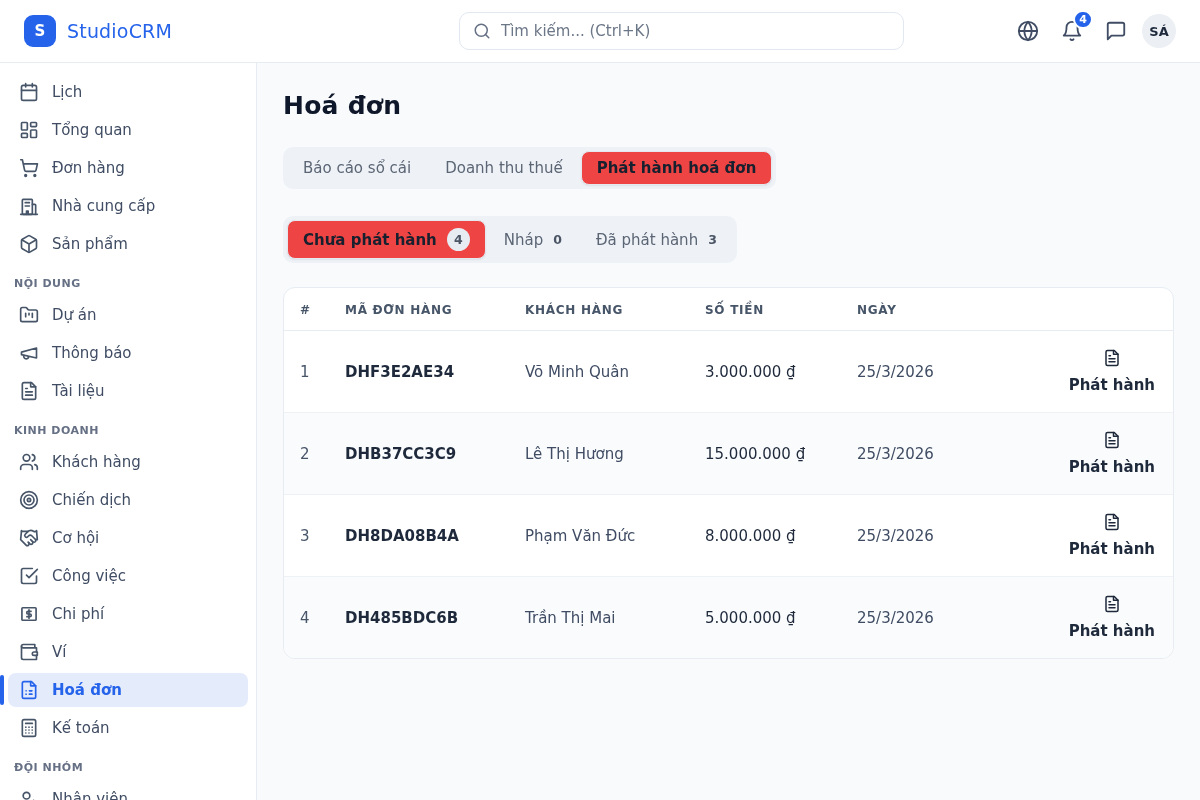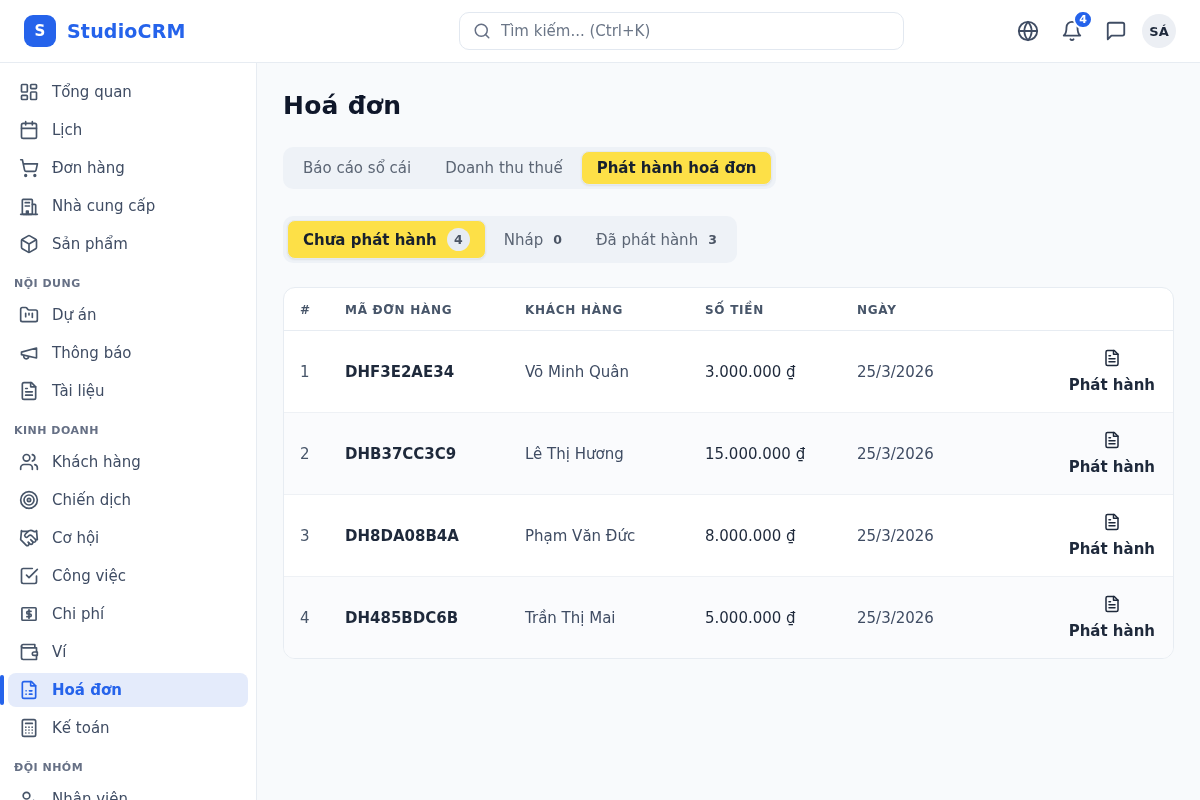--- a/index.html
+++ b/index.html
@@ -15,21 +15,21 @@
 
   
   .topbar {
     grid-column:1 / -1; background:#fff; border-bottom:1px solid #e7ecf2;
     display:flex; align-items:center; padding:0 24px;
   }
   .h-left { flex:0 0 330px; display:flex; align-items:center; }
   .logo { display:flex; align-items:center; gap:11px; cursor:pointer; }
   .logo-mark { width:32px; height:32px; border-radius:9px; background:var(--accent,#2563eb); color:#fff;
     font-weight:700; font-size:15px; display:flex; align-items:center; justify-content:center; }
-  .logo-text { color:var(--accent,#2563eb); font-weight:700; font-size:19px; letter-spacing:.01em; }
+  .logo-text { color:var(--accent,#2563eb); font-weight:400; font-size:19px; letter-spacing:.01em; }
   .h-center { flex:1 1 auto; display:flex; justify-content:center; }
   .search { display:flex; align-items:center; gap:10px; width:445px; height:38px; background:#fff;
     border:1px solid #e2e8f0; border-radius:10px; padding:0 13px; }
   .search .s-glass { color:#667085; }
   .search input { flex:1; border:none; outline:none; font-size:15px; color:#a21caf; font-family:inherit; background:transparent; }
   .search input::placeholder { color:#6b7687; }
   .h-right { flex:0 0 auto; display:flex; align-items:center; gap:6px; }
   .icon-btn { position:relative; width:38px; height:38px; display:flex; align-items:center; justify-content:center; color:#3f4c63; border-radius:8px; }
   .icon-btn svg { width:22px; height:22px; }
   .badge { position:absolute; top:-2px; right:-2px; min-width:19px; height:19px; padding:0 4px; border-radius:999px;
@@ -50,21 +50,21 @@
   .side-item.active::before { content:""; position:absolute; left:-8px; top:2px; bottom:2px; width:4px;
     border-radius:4px; background:var(--accent,#2563eb); }
 
   
   .main { padding:28px 26px; overflow:hidden; }
   .page-title { font-size:25px; font-weight:700; color:#0f172a; letter-spacing:.01em; }
   .tabs-row, .filters-row { margin-top:27px; }
   .pillbar { display:inline-flex; align-items:center; background:#eef2f7; border-radius:10px; padding:4px; gap:2px; }
   .tab, .filter { display:flex; align-items:center; gap:10px; padding:7px 15px; border-radius:8px;
     font-size:15px; color:#5b6574; border:1px solid transparent; white-space:nowrap; cursor:pointer; }
-  .tab.active, .filter.active { background:#fde047; color:#17202e; font-weight:600; border-color:#e4e9f0;
+  .tab.active, .filter.active { background:#ef4444; color:#17202e; font-weight:600; border-color:#e4e9f0;
     box-shadow:0 1px 2px rgba(16,24,40,.07); }
   .f-count { font-size:12.5px; font-weight:600; color:#4b5565; }
   .filter.active .f-count { background:#e7ecf3; border-radius:999px; min-width:23px; height:23px;
     display:flex; align-items:center; justify-content:center; }
 
   
   .table-card { margin-top:24px; background:#fff; border:1px solid #e7ecf2; border-radius:12px; overflow:hidden; }
   table { width:100%; border-collapse:collapse; }
   thead th { text-align:left; font-size:12px; font-weight:600; letter-spacing:.06em; color:#475569;
     padding:15px 16px 13px; border-bottom:1px solid #e7ecf2; white-space:nowrap; }
@@ -134,36 +134,36 @@
       </button>
       <div class="avatar">SÁ</div>
     </div>
   </header>
 
   <aside class="sidebar">
     <nav id="sidebar-nav">
         <div class="side-item">
     <span class="s-icon">
             <svg viewBox="0 0 24 24">
+              <rect x="3" y="4" width="18" height="18" rx="2"></rect>
+              <path d="M16 2v4M8 2v4M3 10h18"></path>
+            </svg>
+          </span>
+    <span class="s-label">Lịch</span>
+  </div>
+        <div class="side-item">
+    <span class="s-icon">
+            <svg viewBox="0 0 24 24">
               <rect x="3" y="3" width="7" height="9" rx="1"></rect>
               <rect x="14" y="3" width="7" height="5" rx="1"></rect>
               <rect x="14" y="12" width="7" height="9" rx="1"></rect>
               <rect x="3" y="16" width="7" height="5" rx="1"></rect>
             </svg>
           </span>
     <span class="s-label">Tổng quan</span>
-  </div>
-        <div class="side-item">
-    <span class="s-icon">
-            <svg viewBox="0 0 24 24">
-              <rect x="3" y="4" width="18" height="18" rx="2"></rect>
-              <path d="M16 2v4M8 2v4M3 10h18"></path>
-            </svg>
-          </span>
-    <span class="s-label">Lịch</span>
   </div>
         <div class="side-item">
     <span class="s-icon">
             <svg viewBox="0 0 24 24">
               <circle cx="8" cy="21" r="1"></circle>
               <circle cx="19" cy="21" r="1"></circle>
               <path d="M2.05 2.05h2l2.66 12.42a2 2 0 0 0 2 1.58h9.78a2 2 0 0 0 1.95-1.57l1.65-7.43H5.12"></path>
             </svg>
           </span>
     <span class="s-label">Đơn hàng</span>

